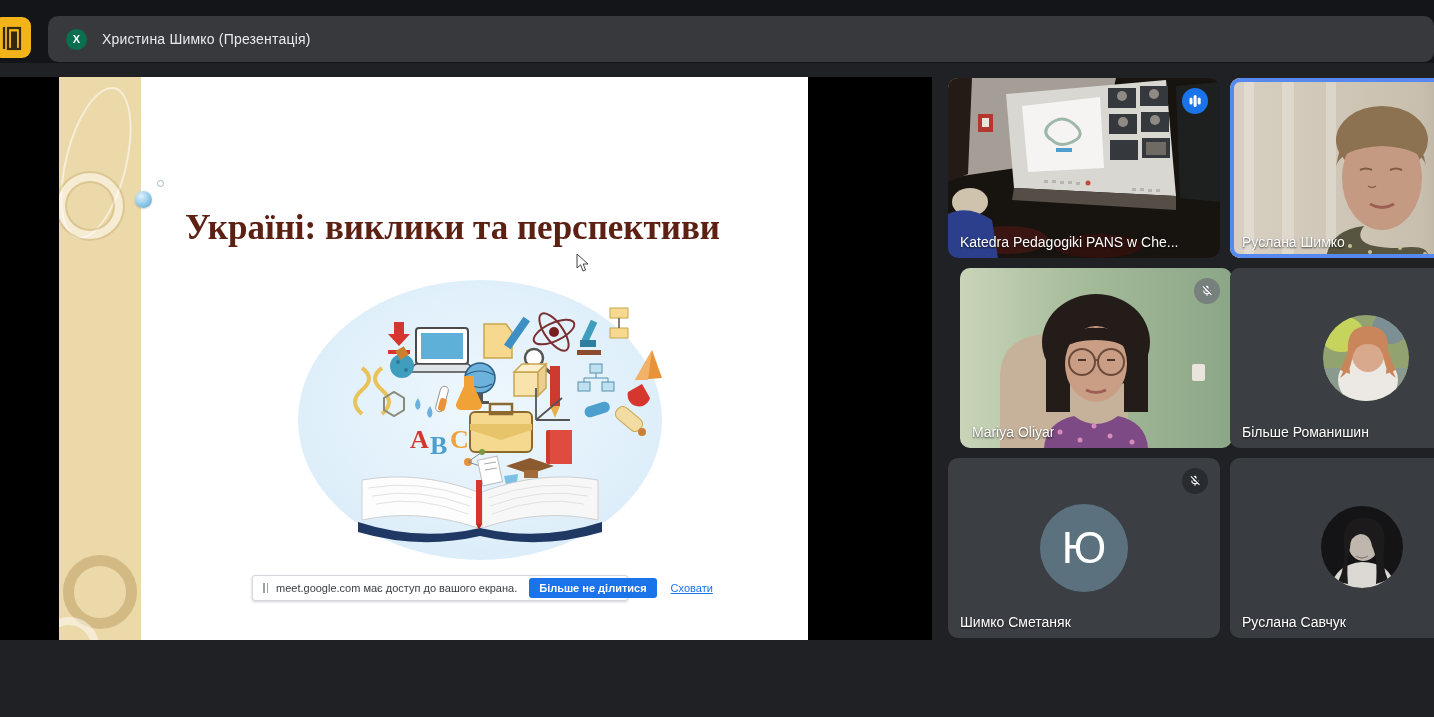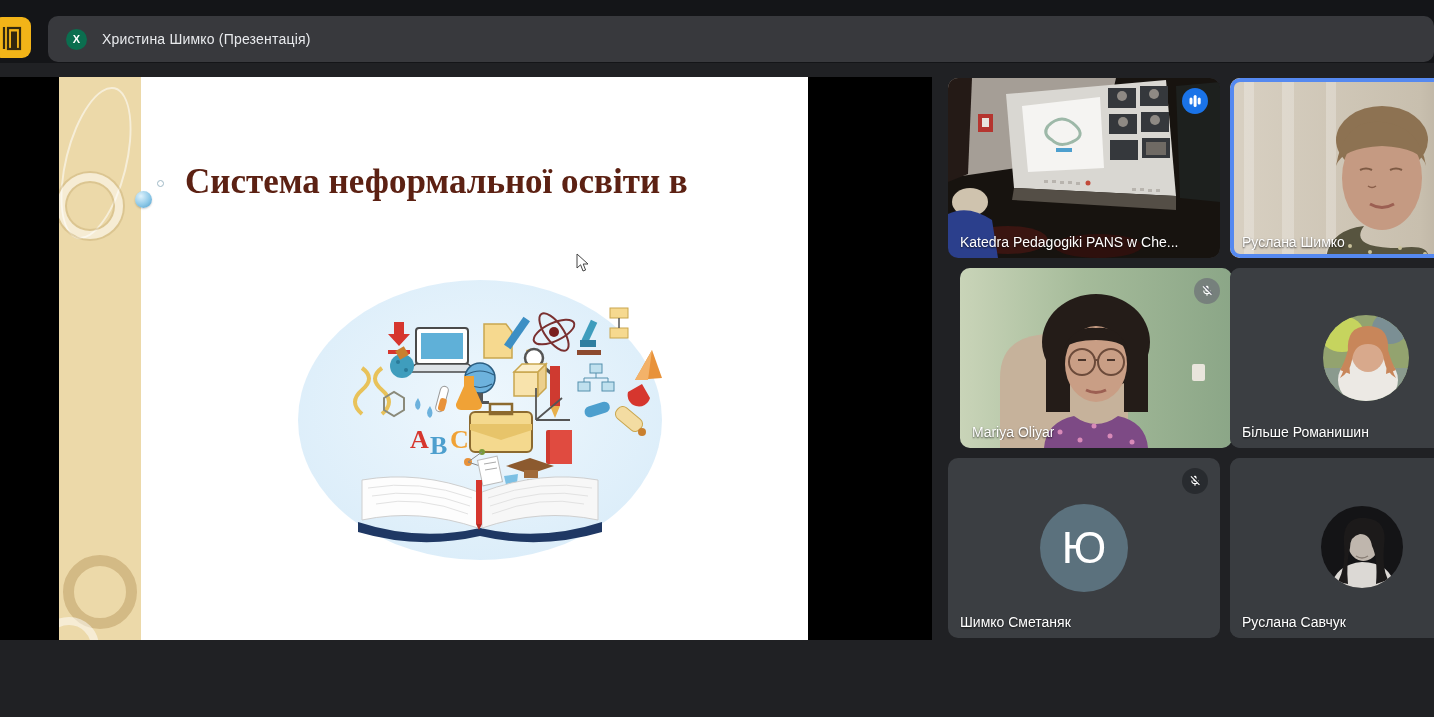--- a/index.html
+++ b/index.html
@@ -76,21 +76,22 @@
     <div class="slide">
       <div class="slide-strip">
         <div class="deco deco-ellipse"></div>
         <div class="deco deco-ring1"></div>
         <div class="deco deco-ring2"></div>
         <div class="deco deco-ring3"></div>
       </div>
       <span class="sphere"></span>
       <span class="sphere-dot"></span>
       <h1 class="slide-title">
-        <span>Система неформальної освіти в</span><br>
+        <br>
+        <span>Україні: виклики та перспективи</span>
       </h1>
 
       <svg class="illu" width="364" height="280" viewBox="0 0 364 280">
         <defs>
           <radialGradient id="ellg" cx="50%" cy="45%" r="65%">
             <stop offset="0%" stop-color="#eef7fd"></stop>
               <stop offset="100%" stop-color="#d9ecf9"></stop>
           </radialGradient>
         </defs>
         <ellipse cx="182" cy="140" rx="182" ry="140" fill="url(#ellg)"></ellipse>
@@ -197,20 +198,29 @@
 
         <path d="M60 242 Q121 262 182 248 Q243 262 304 242 L304 252 Q243 270 182 256 Q121 270 60 252 Z" fill="#1f3864"></path>
         <path d="M64 200 Q121 190 180 212 L180 248 Q121 228 64 240 Z" fill="#fdfdfd" stroke="#cfcfcf" stroke-width="1"></path>
         <path d="M300 200 Q243 190 184 212 L184 248 Q243 228 300 240 Z" fill="#f7f7f7" stroke="#cfcfcf" stroke-width="1"></path>
         <path d="M70 208 Q121 199 174 218 M74 216 Q121 207 172 226 M78 224 Q121 215 170 234" stroke="#e2e2e2" fill="none"></path>
         <path d="M294 208 Q243 199 190 218 M290 216 Q243 207 192 226 M286 224 Q243 215 194 234" stroke="#e2e2e2" fill="none"></path>
         <rect x="178" y="200" width="6" height="44" fill="#d6362e"></rect>
         <path d="M178 244 l3 6 3 -6 z" fill="#b52a22"></path>
       </svg>
 
+      <div class="share-banner">
+        <span class="grip">
+            <span></span>
+            <span></span>
+          </span>
+        <span class="banner-msg">meet.google.com має доступ до вашого екрана.</span>
+        <button class="banner-btn">Більше не ділитися</button>
+        <a class="banner-link">Сховати</a>
+      </div>
 
       <svg class="cursor" width="14" height="20" viewBox="0 0 14 20">
         <path d="M1 1 L1 15 L4.6 11.8 L7 18 L9.6 17 L7.2 11 L12 11 Z" fill="#fff" stroke="#444" stroke-width="1"></path>
       </svg>
     </div>
   </main>
 
   <aside class="tiles">
 
     <div class="tile t1">

